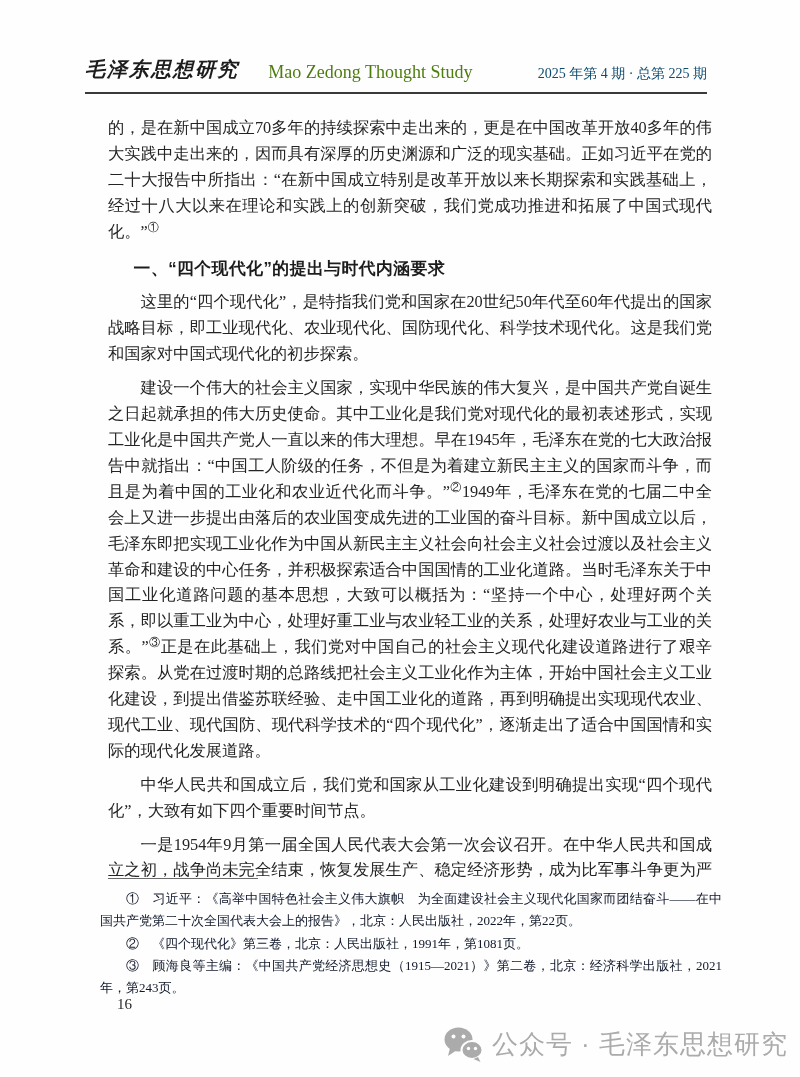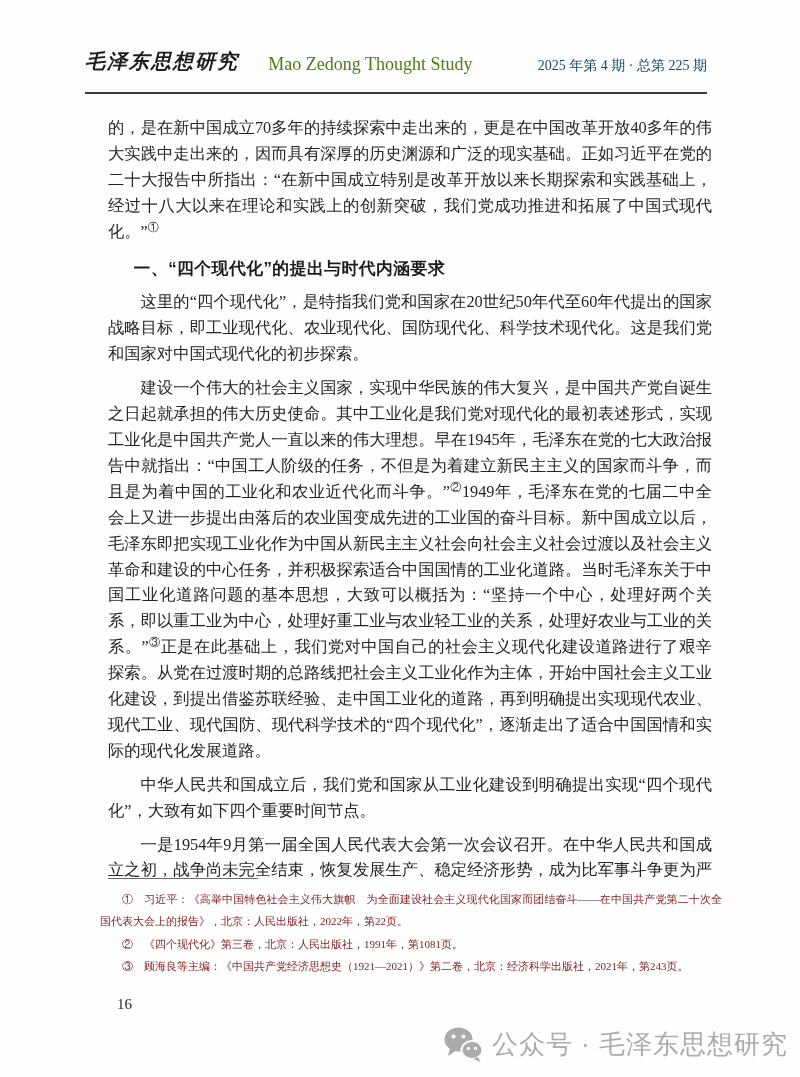--- a/index.html
+++ b/index.html
@@ -9,21 +9,21 @@
     background:#fefefe;
     overflow:hidden;
     color:#262626;
   }
   
   .header{
     position:absolute;
     left:85px;top:58px;width:622px;height:36px;
     border-bottom:2px solid #3a3a3a;
     display:flex;justify-content:space-between;align-items:flex-end;
-    padding-bottom:17px;box-sizing:border-box;
+    padding-bottom:9px;box-sizing:border-box;
   }
   .journal-logo{
     font-family:"DejaVu Serif","Liberation Serif",serif;
     font-style:italic;font-weight:bold;
     font-size:20px;letter-spacing:2px;color:#1d1d1d;
     white-space:nowrap;
   }
   .journal-en{
     font-family:"Liberation Serif","DejaVu Serif",serif;
     font-size:18px;color:#4d7c0f;white-space:nowrap;
@@ -57,22 +57,22 @@
     position:absolute;left:100px;top:878px;width:622px;
   }
   .footnote-separator{
     width:150px;height:0;
     border-top:1.5px solid #6a6a6a;
     margin:0 0 9px 8px;
   }
   .footnote{
     margin:0;
     font-family:"Liberation Serif","DejaVu Serif",serif;
-    font-size:11px;line-height:22.3px;
-    text-align:justify;text-indent:2em;color:#7f1d1d;
+    font-size:13px;line-height:22.3px;
+    text-align:justify;text-indent:2em;color:#0f172a;
   }
   
   .page-number{
     position:absolute;left:117px;top:996px;
     font-family:"Liberation Serif","DejaVu Serif",serif;
     font-size:15px;color:#2a2a2a;text-align:right;
   }
   .watermark{
     position:absolute;right:12px;top:1026px;
     display:flex;align-items:center;gap:9px;
@@ -103,21 +103,21 @@
     <p class="para">这里的“四个现代化”，是特指我们党和国家在20世纪50年代至60年代提出的国家战略目标，即工业现代化、农业现代化、国防现代化、科学技术现代化。这是我们党和国家对中国式现代化的初步探索。</p>
     <p class="para">建设一个伟大的社会主义国家，实现中华民族的伟大复兴，是中国共产党自诞生之日起就承担的伟大历史使命。其中工业化是我们党对现代化的最初表述形式，实现工业化是中国共产党人一直以来的伟大理想。早在1945年，毛泽东在党的七大政治报告中就指出：“中国工人阶级的任务，不但是为着建立新民主主义的国家而斗争，而且是为着中国的工业化和农业近代化而斗争。”<sup>②</sup>1949年，毛泽东在党的七届二中全会上又进一步提出由落后的农业国变成先进的工业国的奋斗目标。新中国成立以后，毛泽东即把实现工业化作为中国从新民主主义社会向社会主义社会过渡以及社会主义革命和建设的中心任务，并积极探索适合中国国情的工业化道路。当时毛泽东关于中国工业化道路问题的基本思想，大致可以概括为：“坚持一个中心，处理好两个关系，即以重工业为中心，处理好重工业与农业轻工业的关系，处理好农业与工业的关系。”<sup>③</sup>正是在此基础上，我们党对中国自己的社会主义现代化建设道路进行了艰辛探索。从党在过渡时期的总路线把社会主义工业化作为主体，开始中国社会主义工业化建设，到提出借鉴苏联经验、走中国工业化的道路，再到明确提出实现现代农业、现代工业、现代国防、现代科学技术的“四个现代化”，逐渐走出了适合中国国情和实际的现代化发展道路。</p>
     <p class="para">中华人民共和国成立后，我们党和国家从工业化建设到明确提出实现“四个现代化”，大致有如下四个重要时间节点。</p>
     <p class="para">一是1954年9月第一届全国人民代表大会第一次会议召开。在中华人民共和国成立之初，战争尚未完全结束，恢复发展生产、稳定经济形势，成为比军事斗争更为严峻的任务。为此，党领导国家和人民开始了大规模的经济恢复，到1952年底，基本</p>
   </div>
 
   <div class="footnote-block">
     <div class="footnote-separator"></div>
     <p class="footnote">①　习近平：《高举中国特色社会主义伟大旗帜　为全面建设社会主义现代化国家而团结奋斗——在中国共产党第二十次全国代表大会上的报告》，北京：人民出版社，2022年，第22页。</p>
     <p class="footnote">②　《四个现代化》第三卷，北京：人民出版社，1991年，第1081页。</p>
-    <p class="footnote">③　顾海良等主编：《中国共产党经济思想史（1921—2021）》第二卷，北京：经济科学出版社，2021年，第243页。</p>
+    <p class="footnote">③　顾海良等主编：《中国共产党经济思想史（1915—2021）》第二卷，北京：经济科学出版社，2021年，第243页。</p>
   </div>
 
   <div class="page-number">16</div>
 
   <div class="watermark">
     <svg class="wechat-icon" width="40" height="36" viewBox="0 0 40 36">
 
       <ellipse cx="15.5" cy="13.5" rx="14" ry="12" fill="#ababab"></ellipse>
       <polygon points="7,22 5,30 14,24" fill="#ababab"></polygon>
       <circle cx="10.5" cy="10.5" r="2" fill="#fefefe"></circle>

